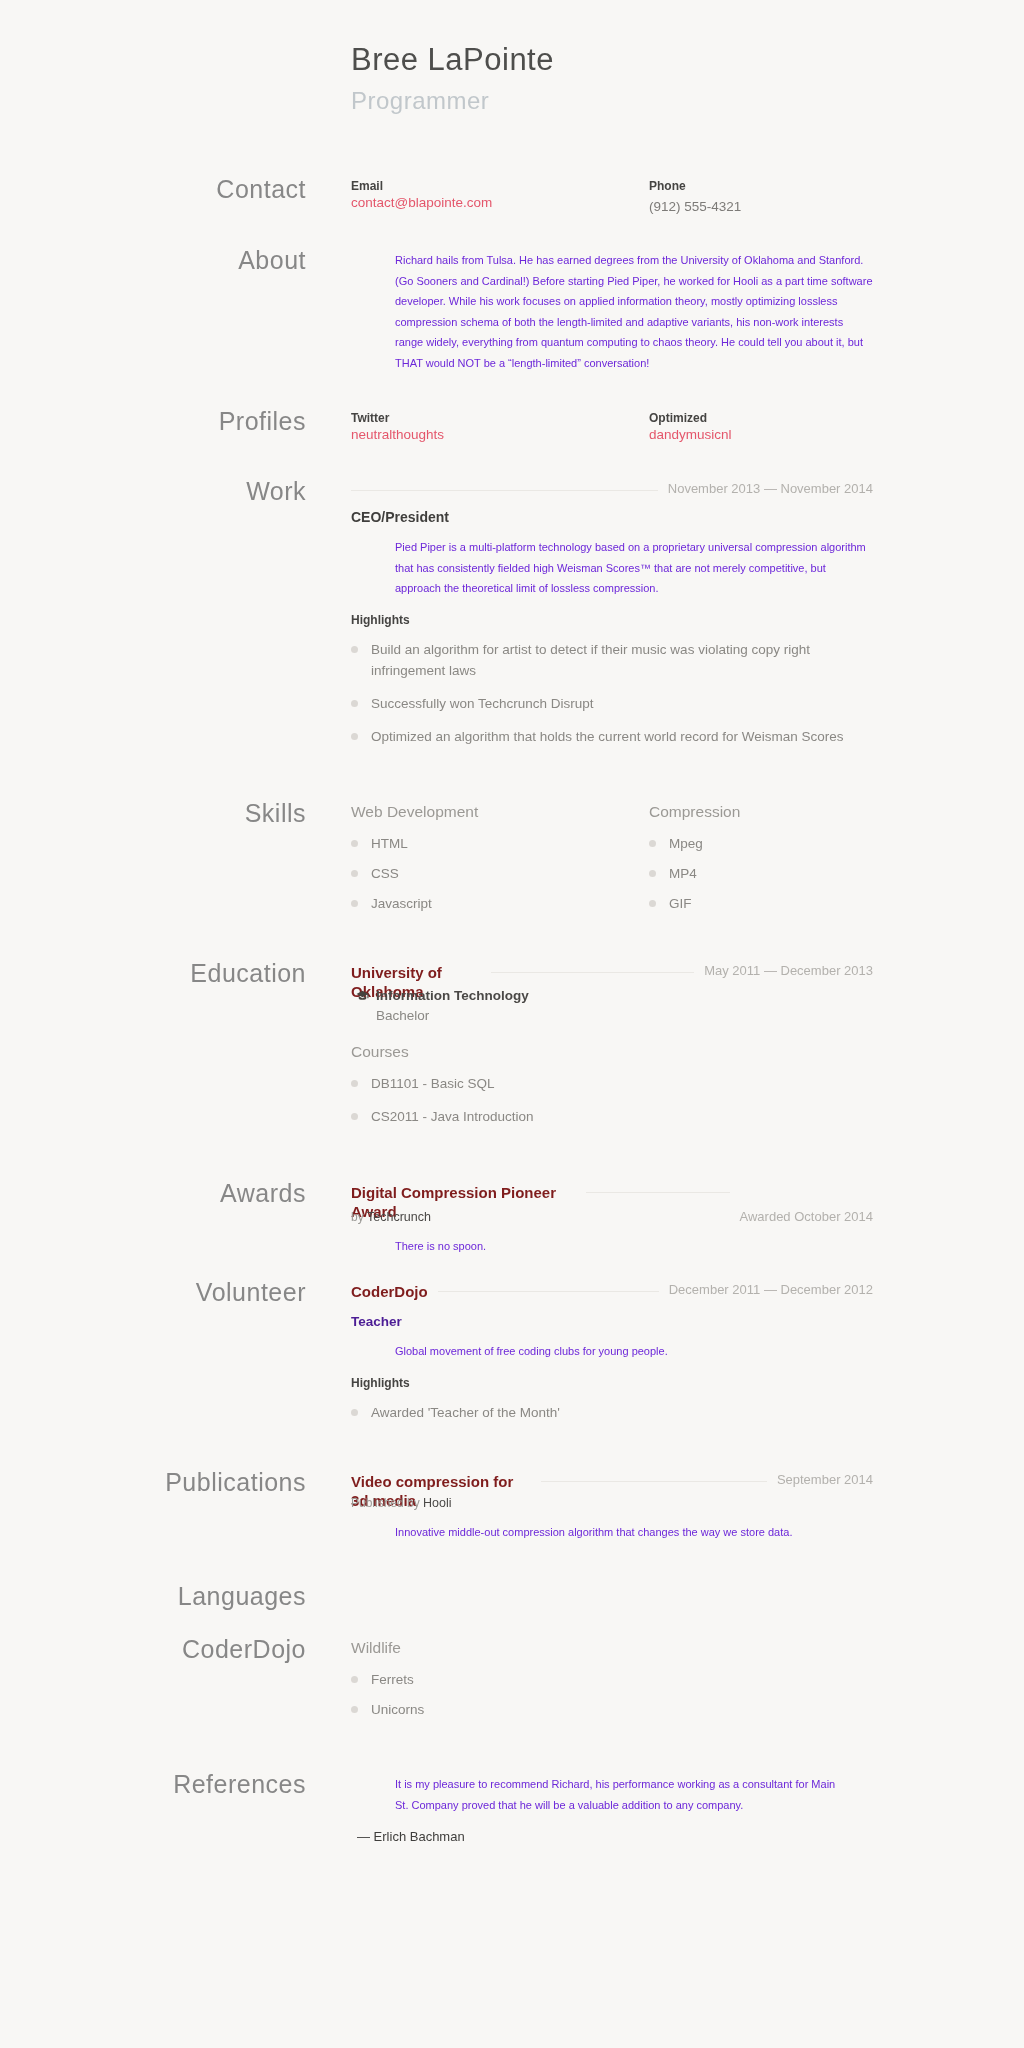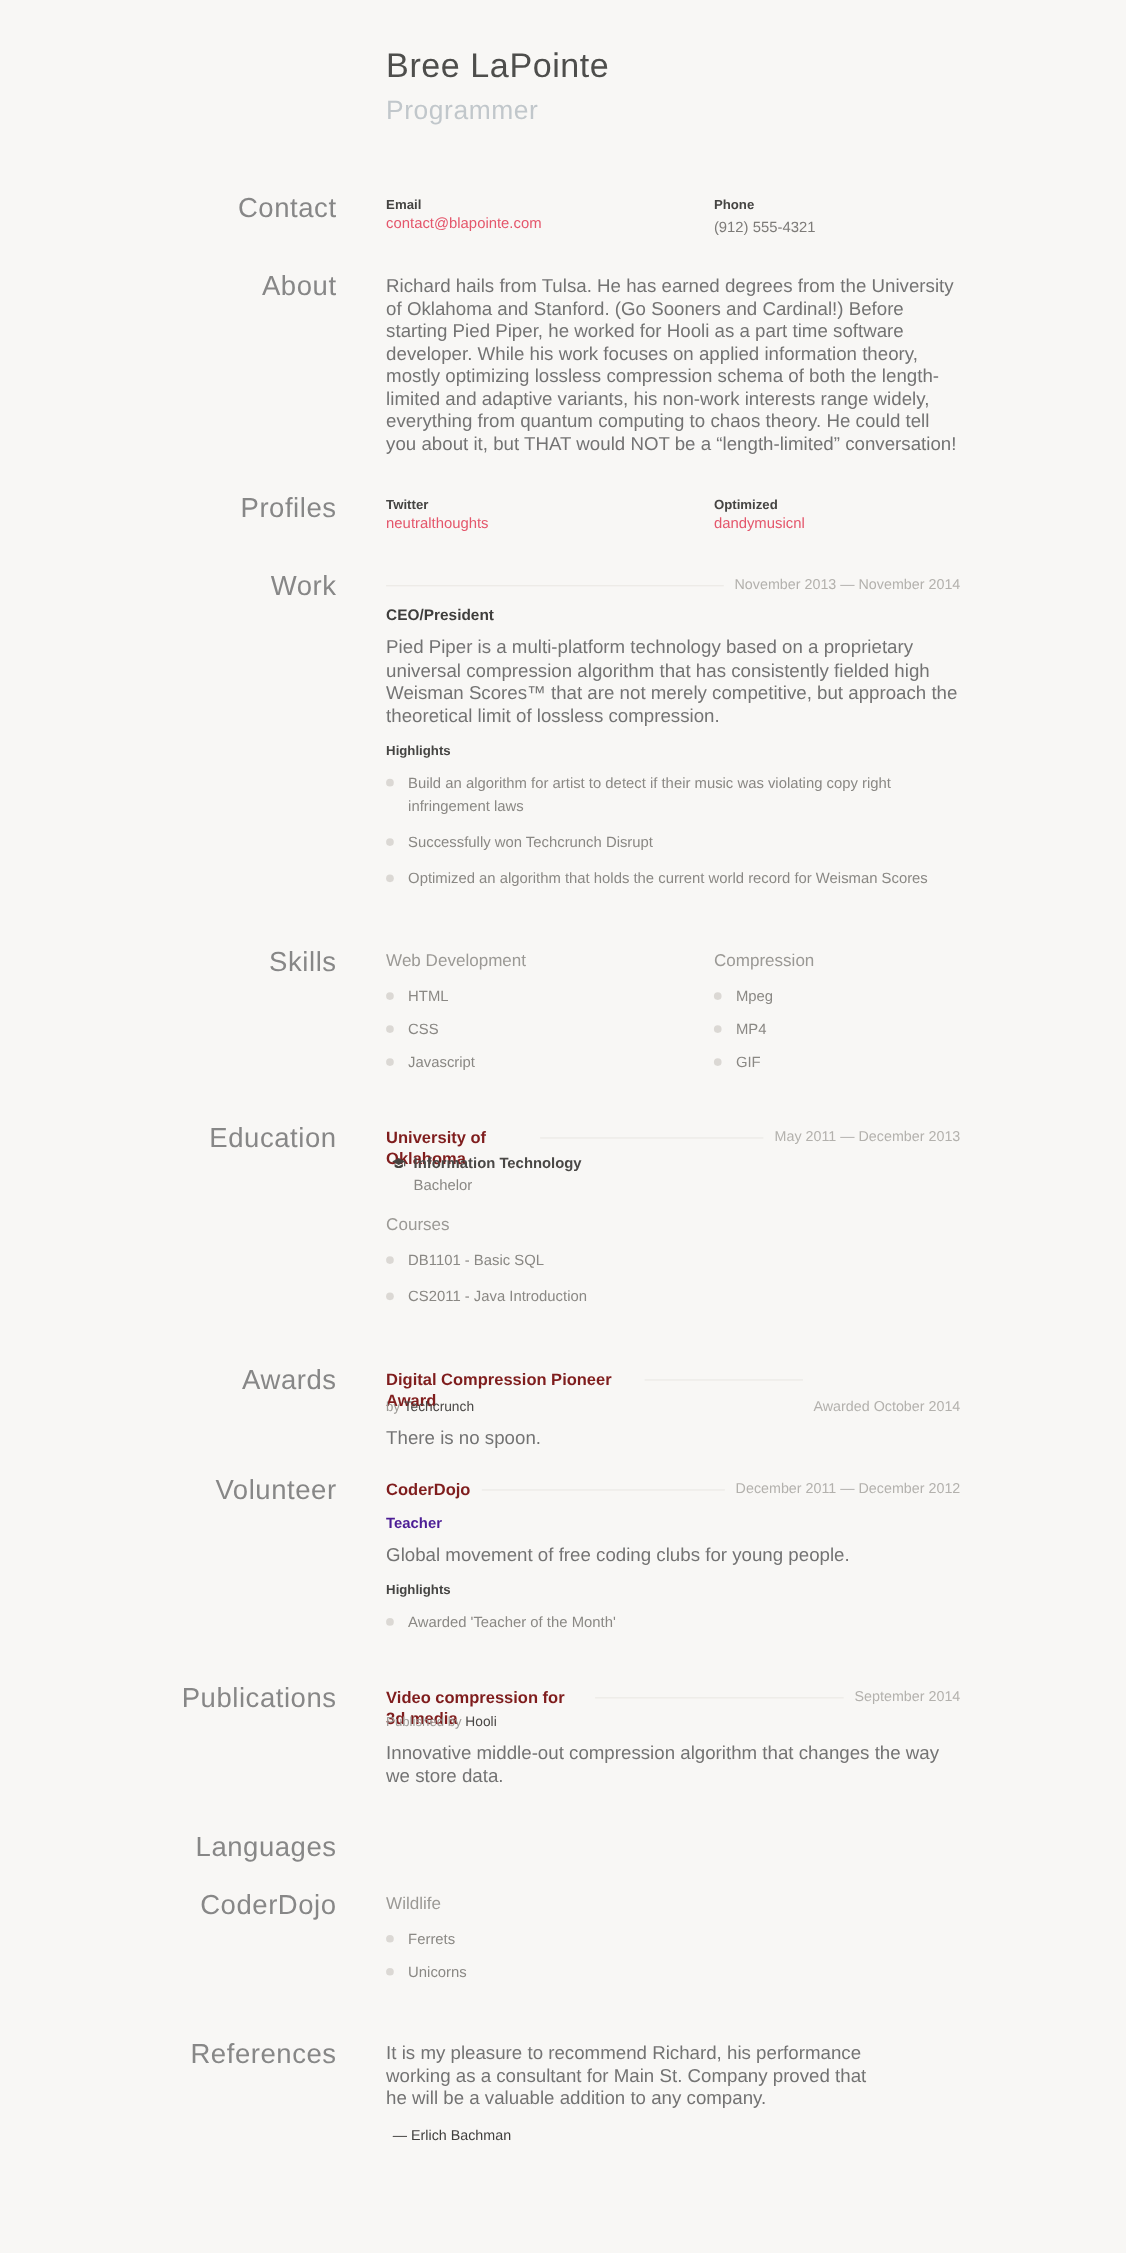--- a/index.html
+++ b/index.html
@@ -40,21 +40,21 @@
   .s-interests { margin-bottom: 45px; }
 
   .two-col { display: flex; }
   .col-a { width: 278px; flex-shrink: 0; }
   .col-b { flex: 1; }
 
   .mini-label { font-size: 12px; font-weight: 700; color: #454442; }
   .value { margin-top: 6px; font-size: 13.5px; color: #7d7b78; }
   a.link { margin-top: 2px; display: inline-block; font-size: 13.5px; color: #e4566b; text-decoration: none; cursor: pointer; }
 
-  .body-text { font-size: 17px; line-height: 20.5px; color: #737373; }
+  .body-text { font-size: 11px; line-height: 20.5px; color: #6d28d9; margin-left: 44px; }
 
   
   .dated-row { display: flex; align-items: flex-start; }
   .rule { flex: 1; height: 1px; background: #eae8e4; margin: 9px 10px 0 0; }
   .rule.lead { margin-left: 10px; }
   .date { font-size: 13px; color: #b3b1ad; white-space: nowrap; }
 
   .entry-title { font-size: 15px; font-weight: 700; color: #7f1d1d; line-height: 19px; }
   .t-edu { width: 130px; flex-shrink: 0; }
   .t-award { width: 225px; flex-shrink: 0; }

